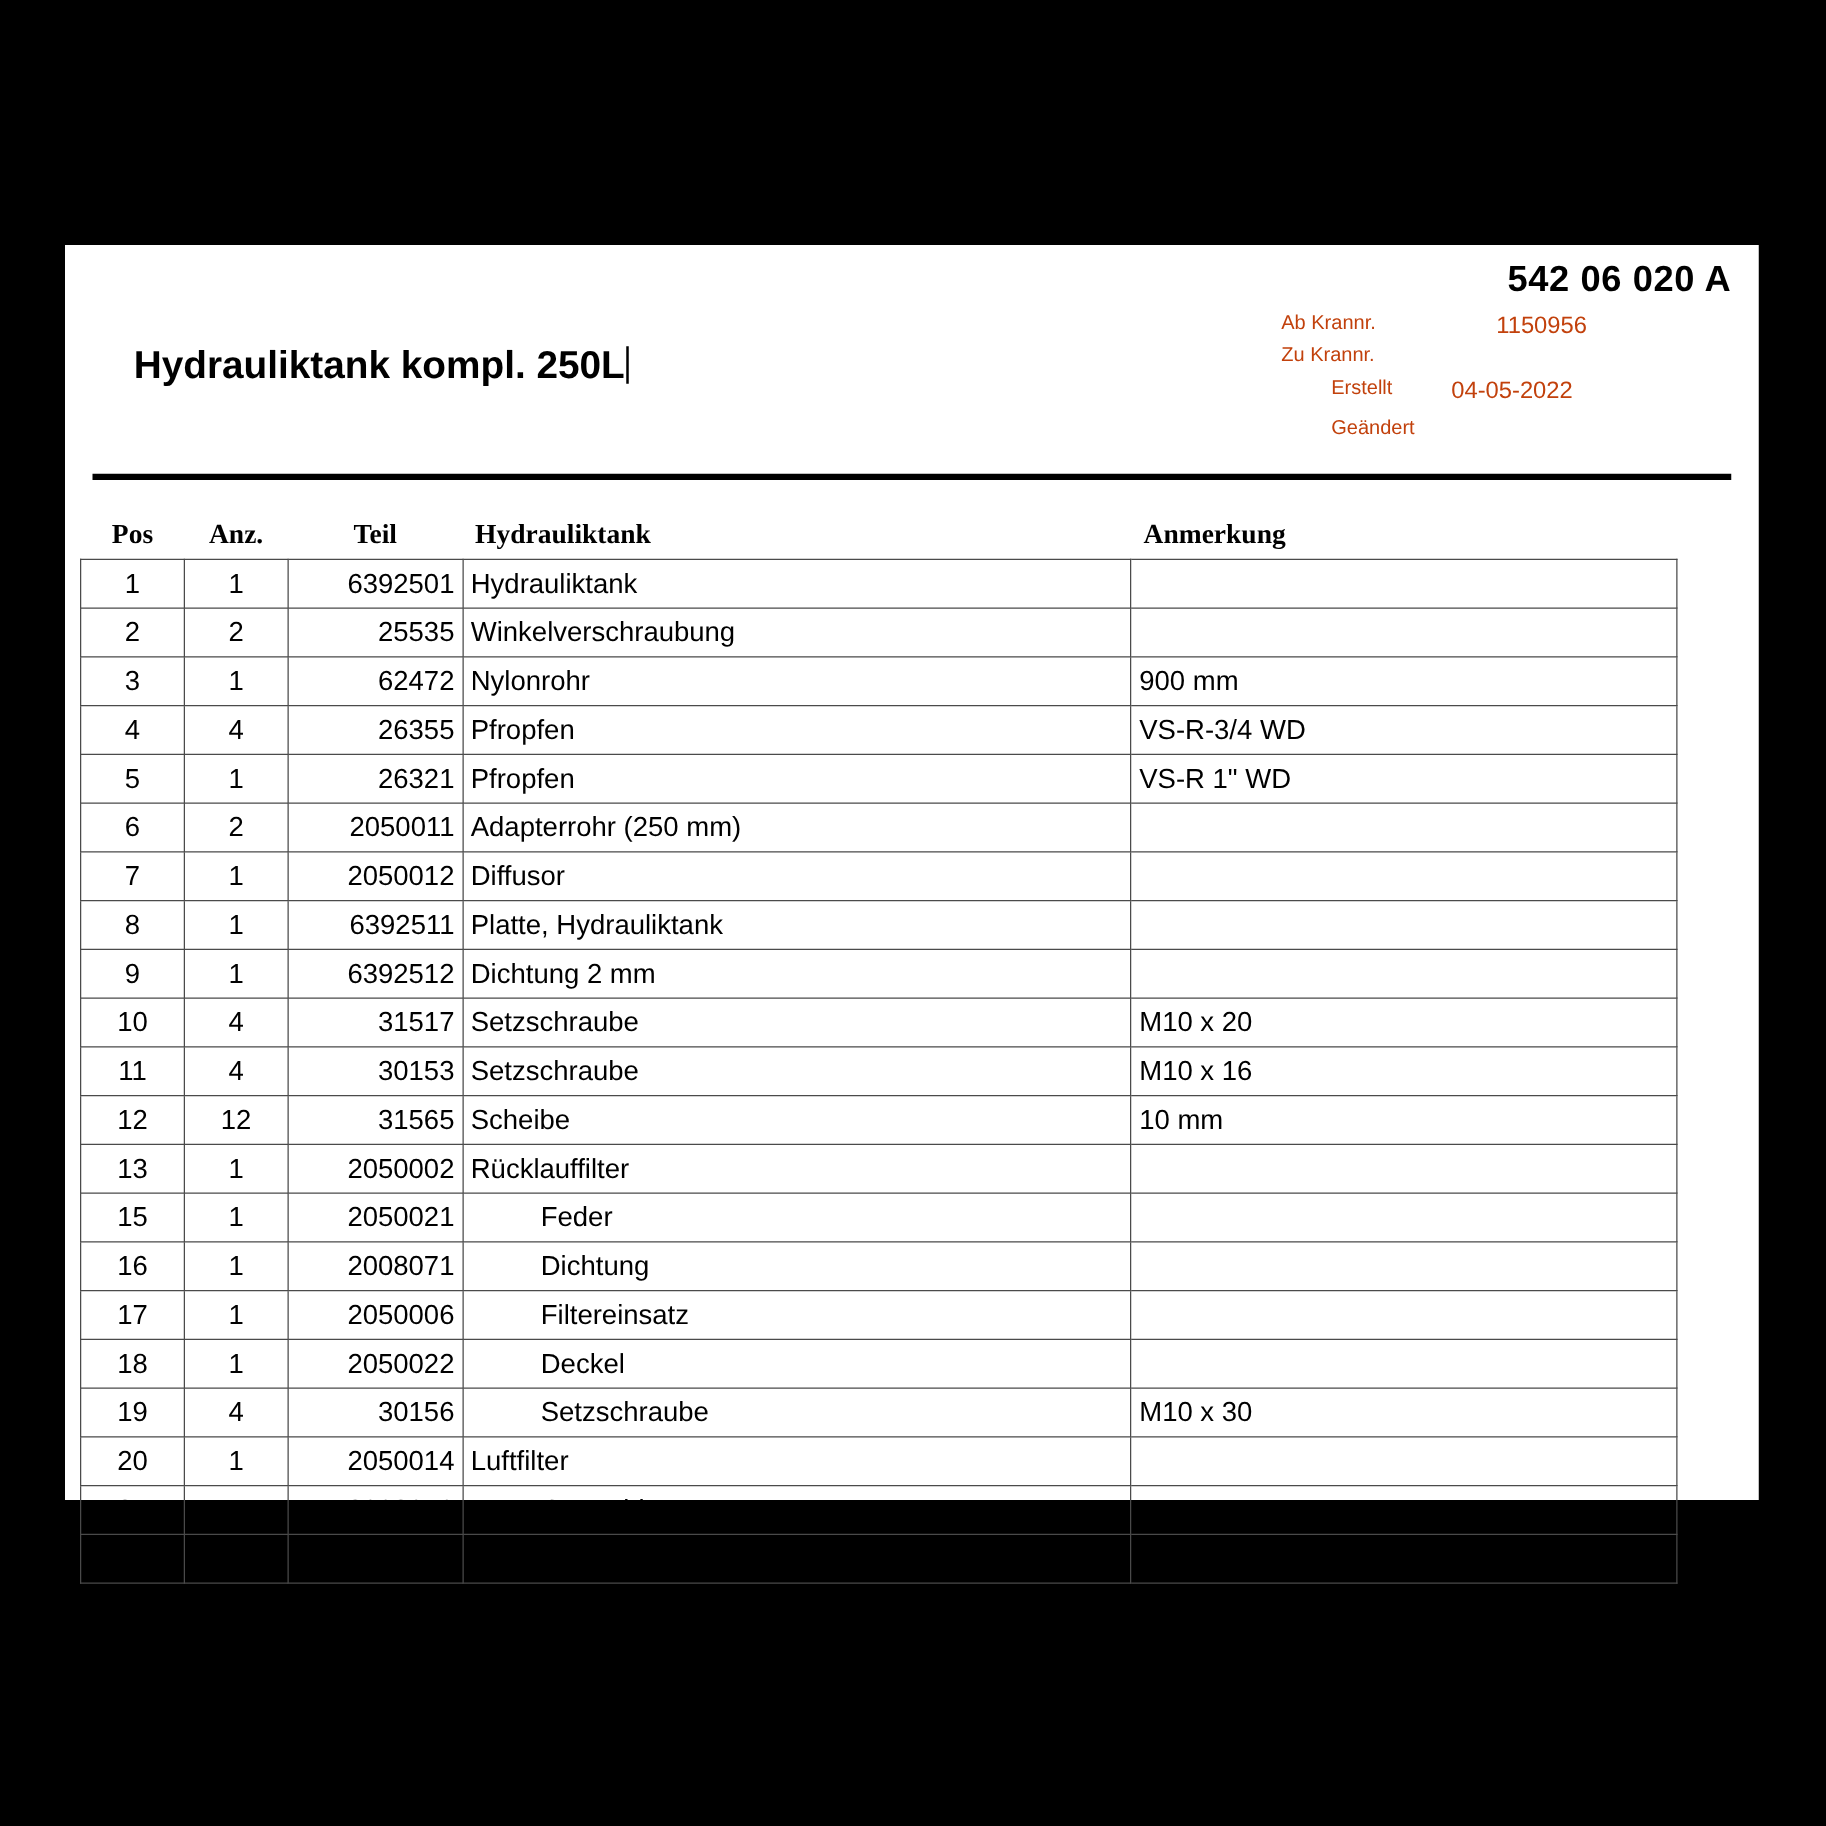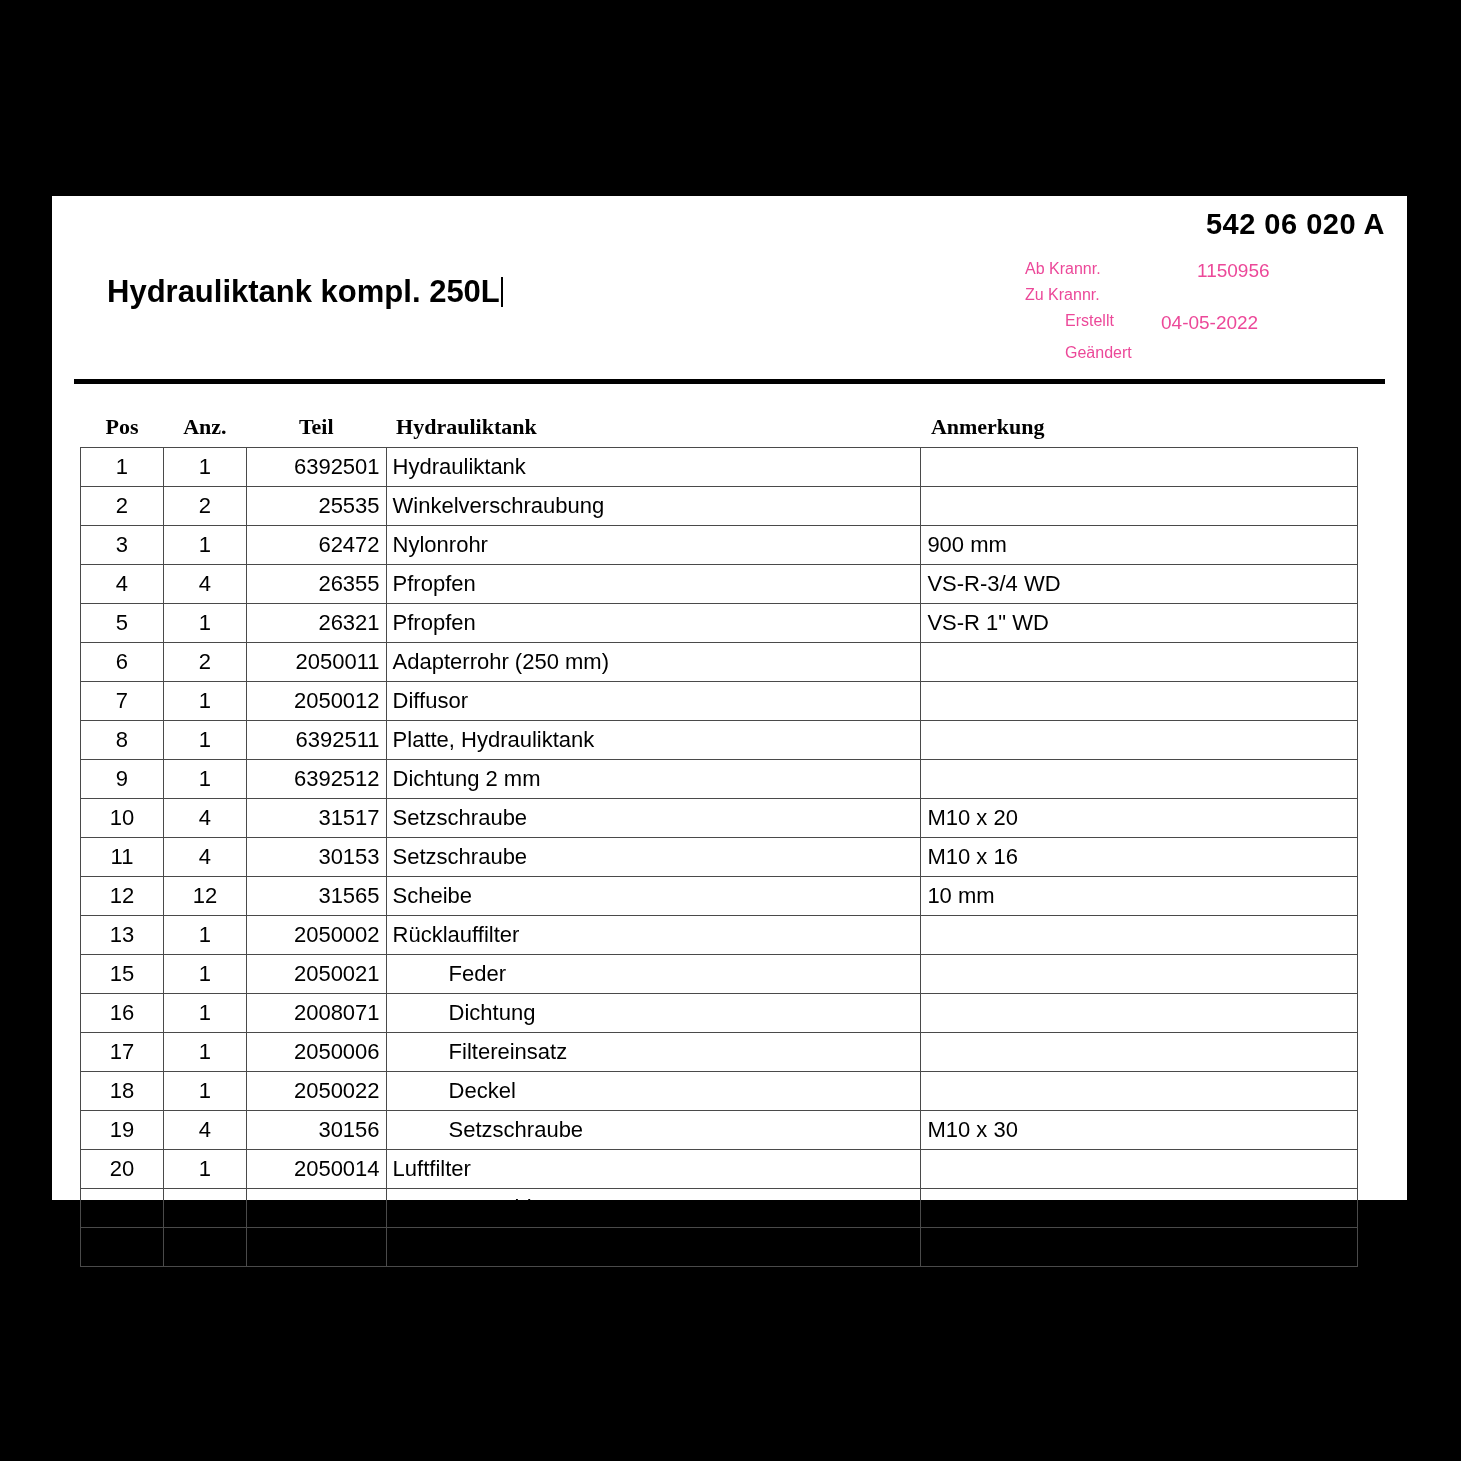--- a/index.html
+++ b/index.html
@@ -31,24 +31,24 @@
     top: 12px;
     font-size: 29px;
     font-weight: bold;
     letter-spacing: 0.5px;
     color: #000;
     white-space: nowrap;
   }
   .meta {
     position: absolute;
     right: 22px;
-    top: 64px;
+    top: 54px;
     width: 360px;
     font-size: 16px;
-    color: #ec4899;
+    color: #c2410c;
   }
   .meta-row {
     position: relative;
     height: 26px;
   }
   .meta-label {
     position: absolute;
     left: 0;
     top: 0;
     white-space: nowrap;
@@ -86,21 +86,21 @@
   .rule {
     position: absolute;
     left: 22px;
     top: 183px;
     width: 1311px;
     height: 5px;
     background: #000;
   }
   .table-wrap {
     position: absolute;
-    left: 28px;
+    left: 12px;
     top: 218px;
     width: 1300px;
   }
   table.parts {
     border-collapse: collapse;
     width: 1278px;
     table-layout: fixed;
   }
   table.parts th {
     font-family: "Liberation Serif", serif;

